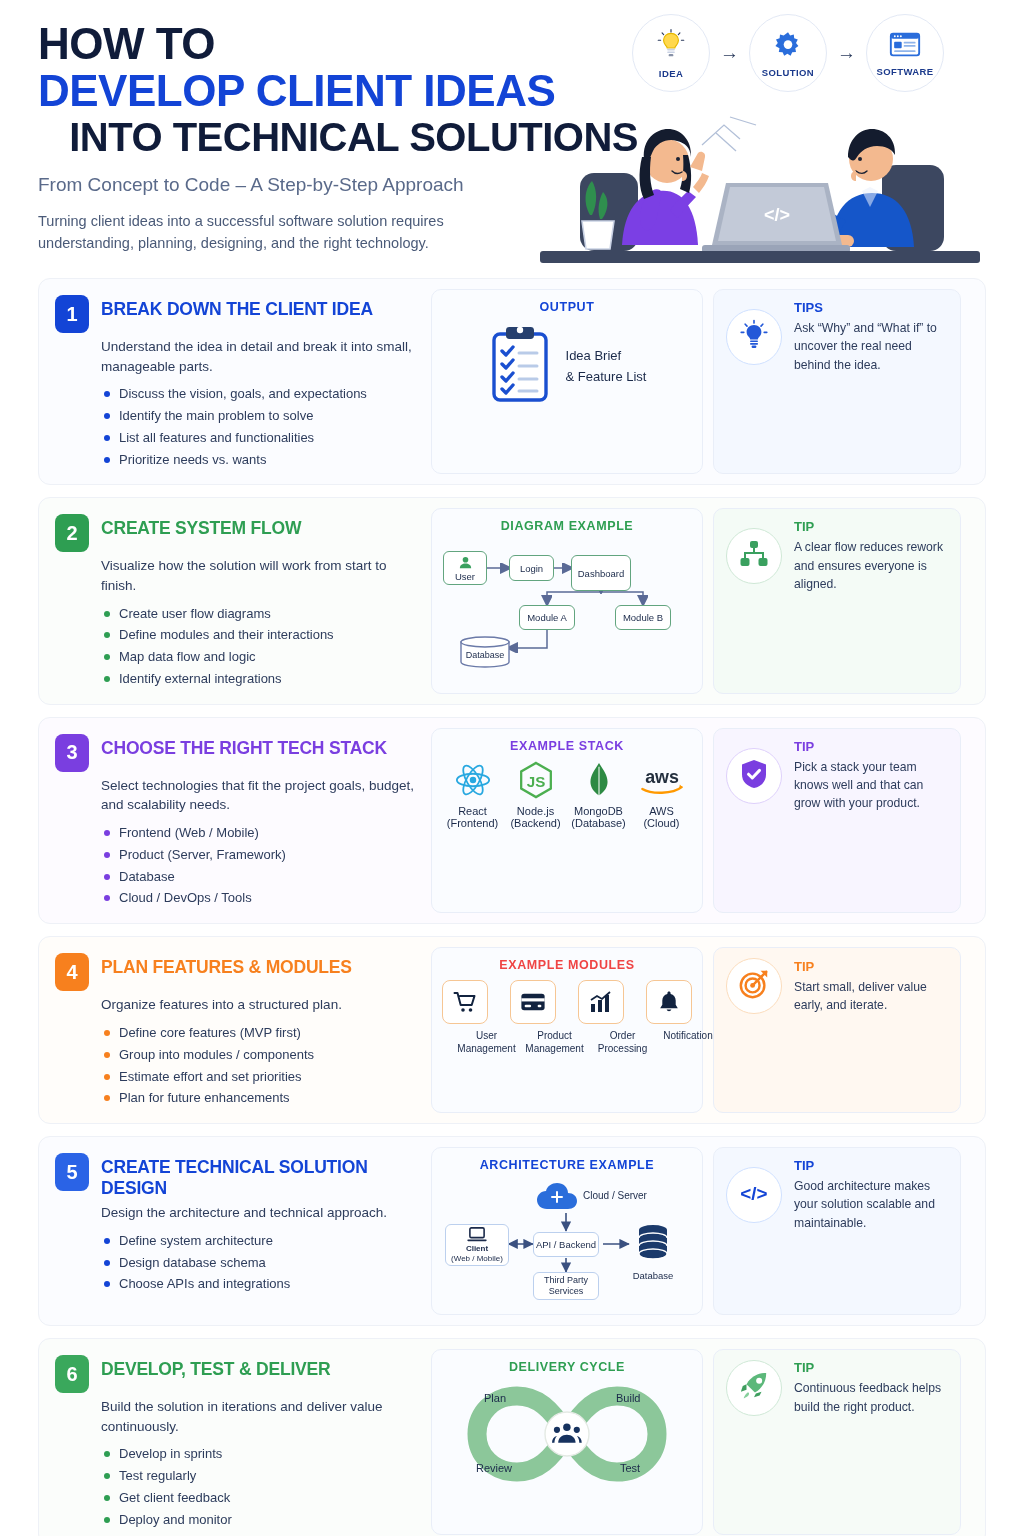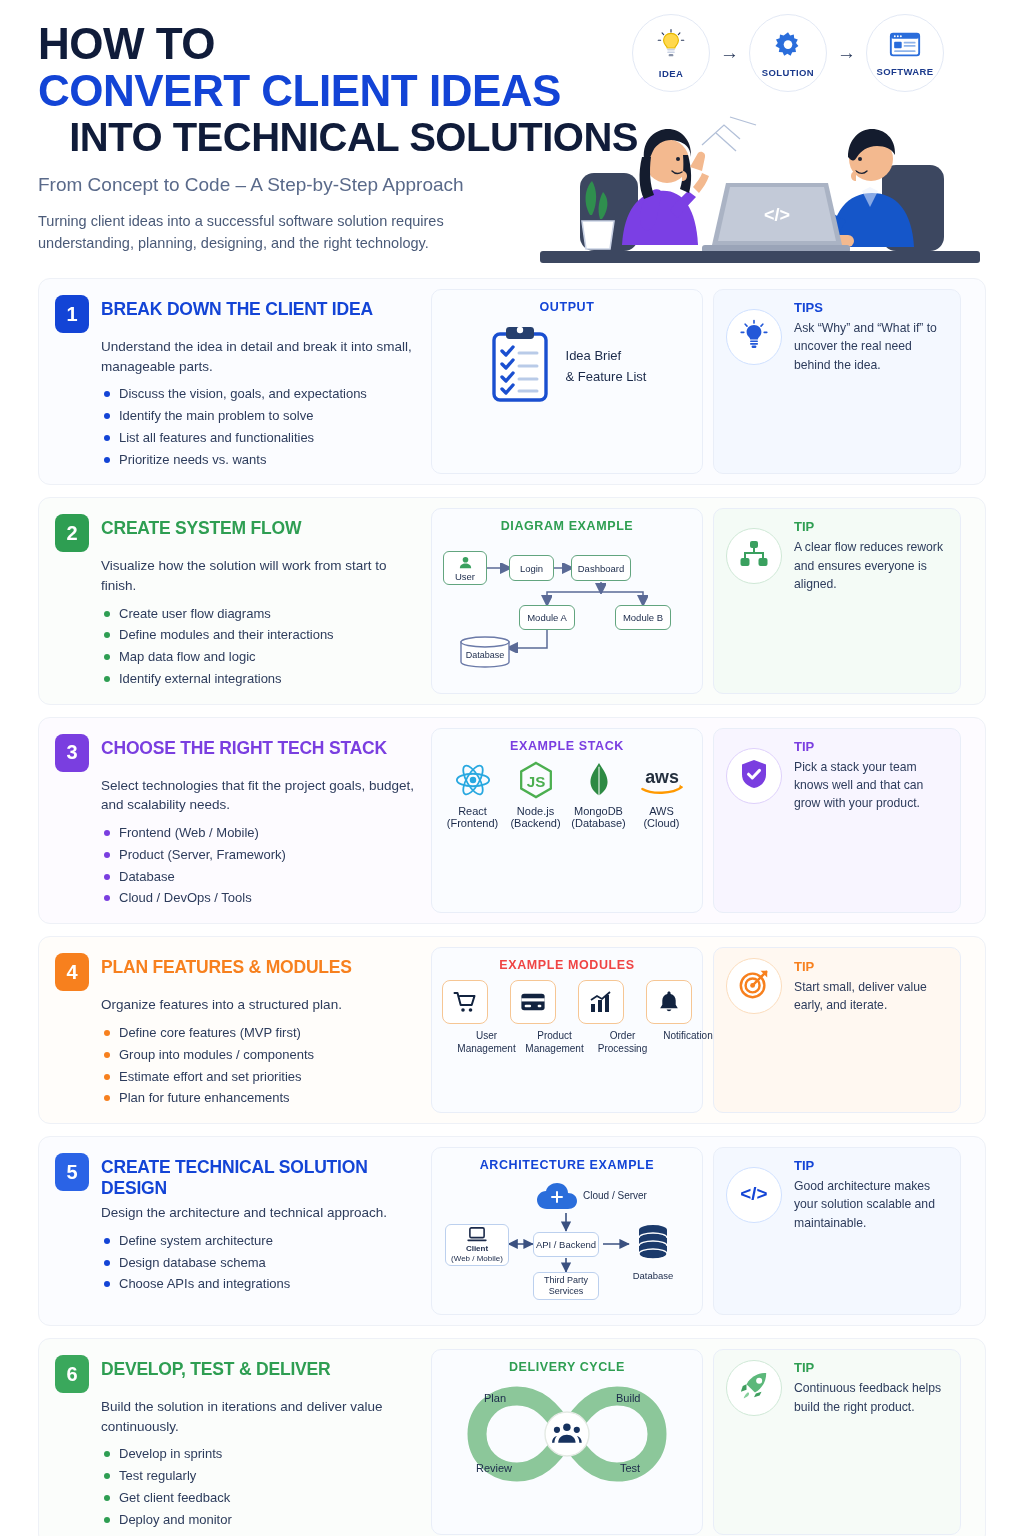--- a/index.html
+++ b/index.html
@@ -91,21 +91,21 @@
   .mod-lbl { font-size:10px; color:#1b2a4a; text-align:center; margin-top:6px; line-height:1.25;margin-left:43px;}
 </style>
 </head>
 <body>
 
 <div class="page">
 
   <div class="header">
     <div class="title-block">
       <div class="t1">HOW TO</div>
-      <div class="t2">CONVERT CLIENT IDEAS</div>
+      <div class="t2">DEVELOP CLIENT IDEAS</div>
       <div class="t3">INTO TECHNICAL SOLUTIONS</div>
       <div class="subtitle">From Concept to Code – A Step-by-Step Approach</div>
       <div class="lede">Turning client ideas into a successful software solution requires understanding, planning, designing, and the right technology.</div>
     </div>
 
     <div class="hero-icons">
       <div class="hero-circ">
         <span>
           <svg width="34" height="34" viewBox="0 0 32 32">
             <path d="M16 5c-4.1 0-7 3-7 6.6 0 2.5 1.3 3.9 2.3 5.1.6.8 1 1.3 1.1 2.1h7.2c.1-.8.5-1.3 1.1-2.1 1-1.2 2.3-2.6 2.3-5.1C23 8 20.1 5 16 5z" fill="#ffd84d" stroke="#e6b800" stroke-width="1.1"></path>
@@ -296,21 +296,21 @@
             </g>
           </svg>
           <div class="dbox" style="position:absolute;left:2px;top:10px;width:44px;height:34px;flex-direction:column;gap:1px;">
             <svg width="15" height="15" viewBox="0 0 16 16">
                 <circle cx="8" cy="5" r="3" fill="#3aa05f"></circle>
                 <path d="M2 14c0-3.4 2.7-5 6-5s6 1.6 6 5z" fill="#3aa05f"></path>
               </svg>
             <span>User</span>
           </div>
           <div class="dbox" style="position:absolute;left:68px;top:14px;width:45px;height:26px;">Login</div>
-          <div class="dbox" style="position:absolute;left:130px;top:14px;width:60px;height:26px;">Dashboard</div>
+          <div class="dbox" style="position:absolute;left:130px;top:14px;width:60px;height:36px;">Dashboard</div>
           <div class="dbox" style="position:absolute;left:78px;top:64px;width:56px;height:25px;">Module A</div>
           <div class="dbox" style="position:absolute;left:174px;top:64px;width:56px;height:25px;">Module B</div>
           <div style="position:absolute;left:18px;top:95px;width:52px;height:32px;">
             <svg viewBox="0 0 52 32" style="position:absolute;inset:0;">
               <path d="M2 6v20c0 3 11 5 24 5s24-2 24-5V6z" fill="#fff" stroke="#6b7aa8" stroke-width="1.4"></path>
               <ellipse cx="26" cy="6" rx="24" ry="5" fill="#fff" stroke="#6b7aa8" stroke-width="1.4"></ellipse>
             </svg>
             <div style="position:absolute;inset:0;display:flex;align-items:center;justify-content:center;font-size:9px;padding-top:6px;">Database</div>
           </div>
         </div>

